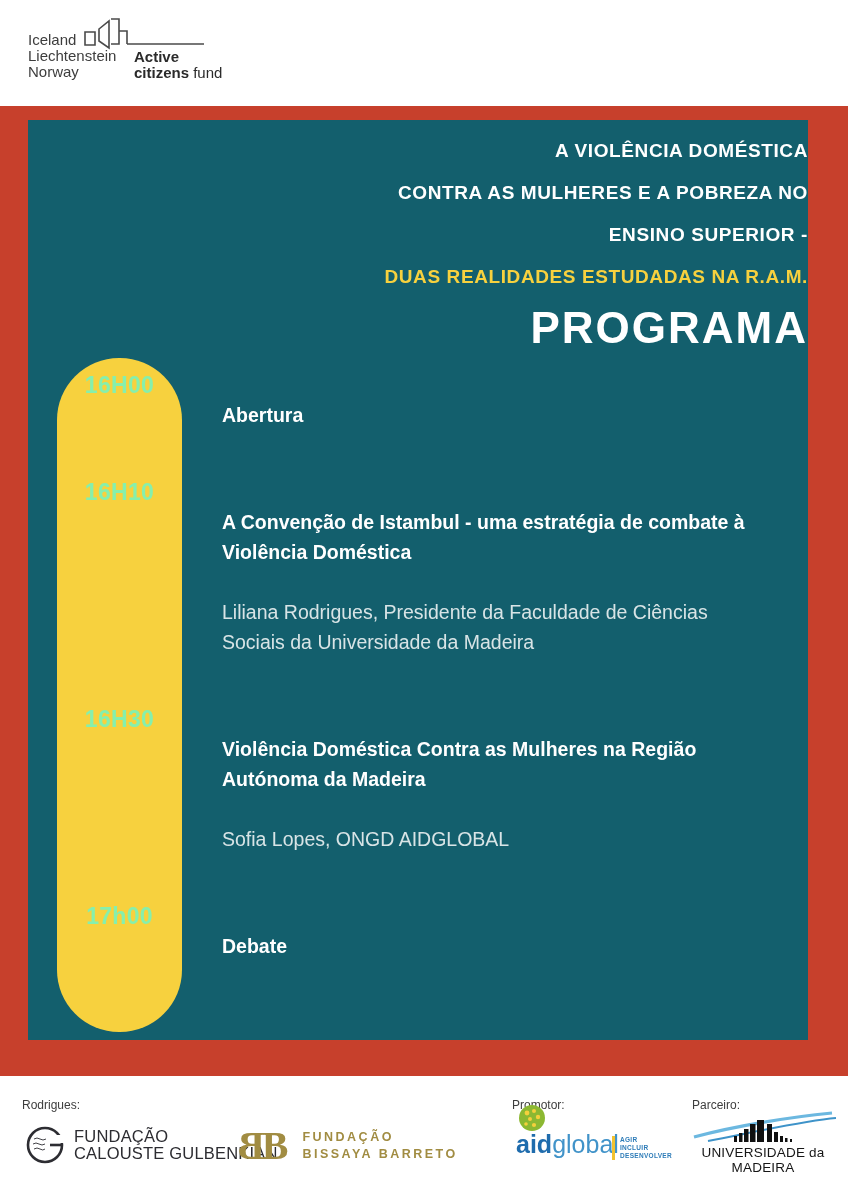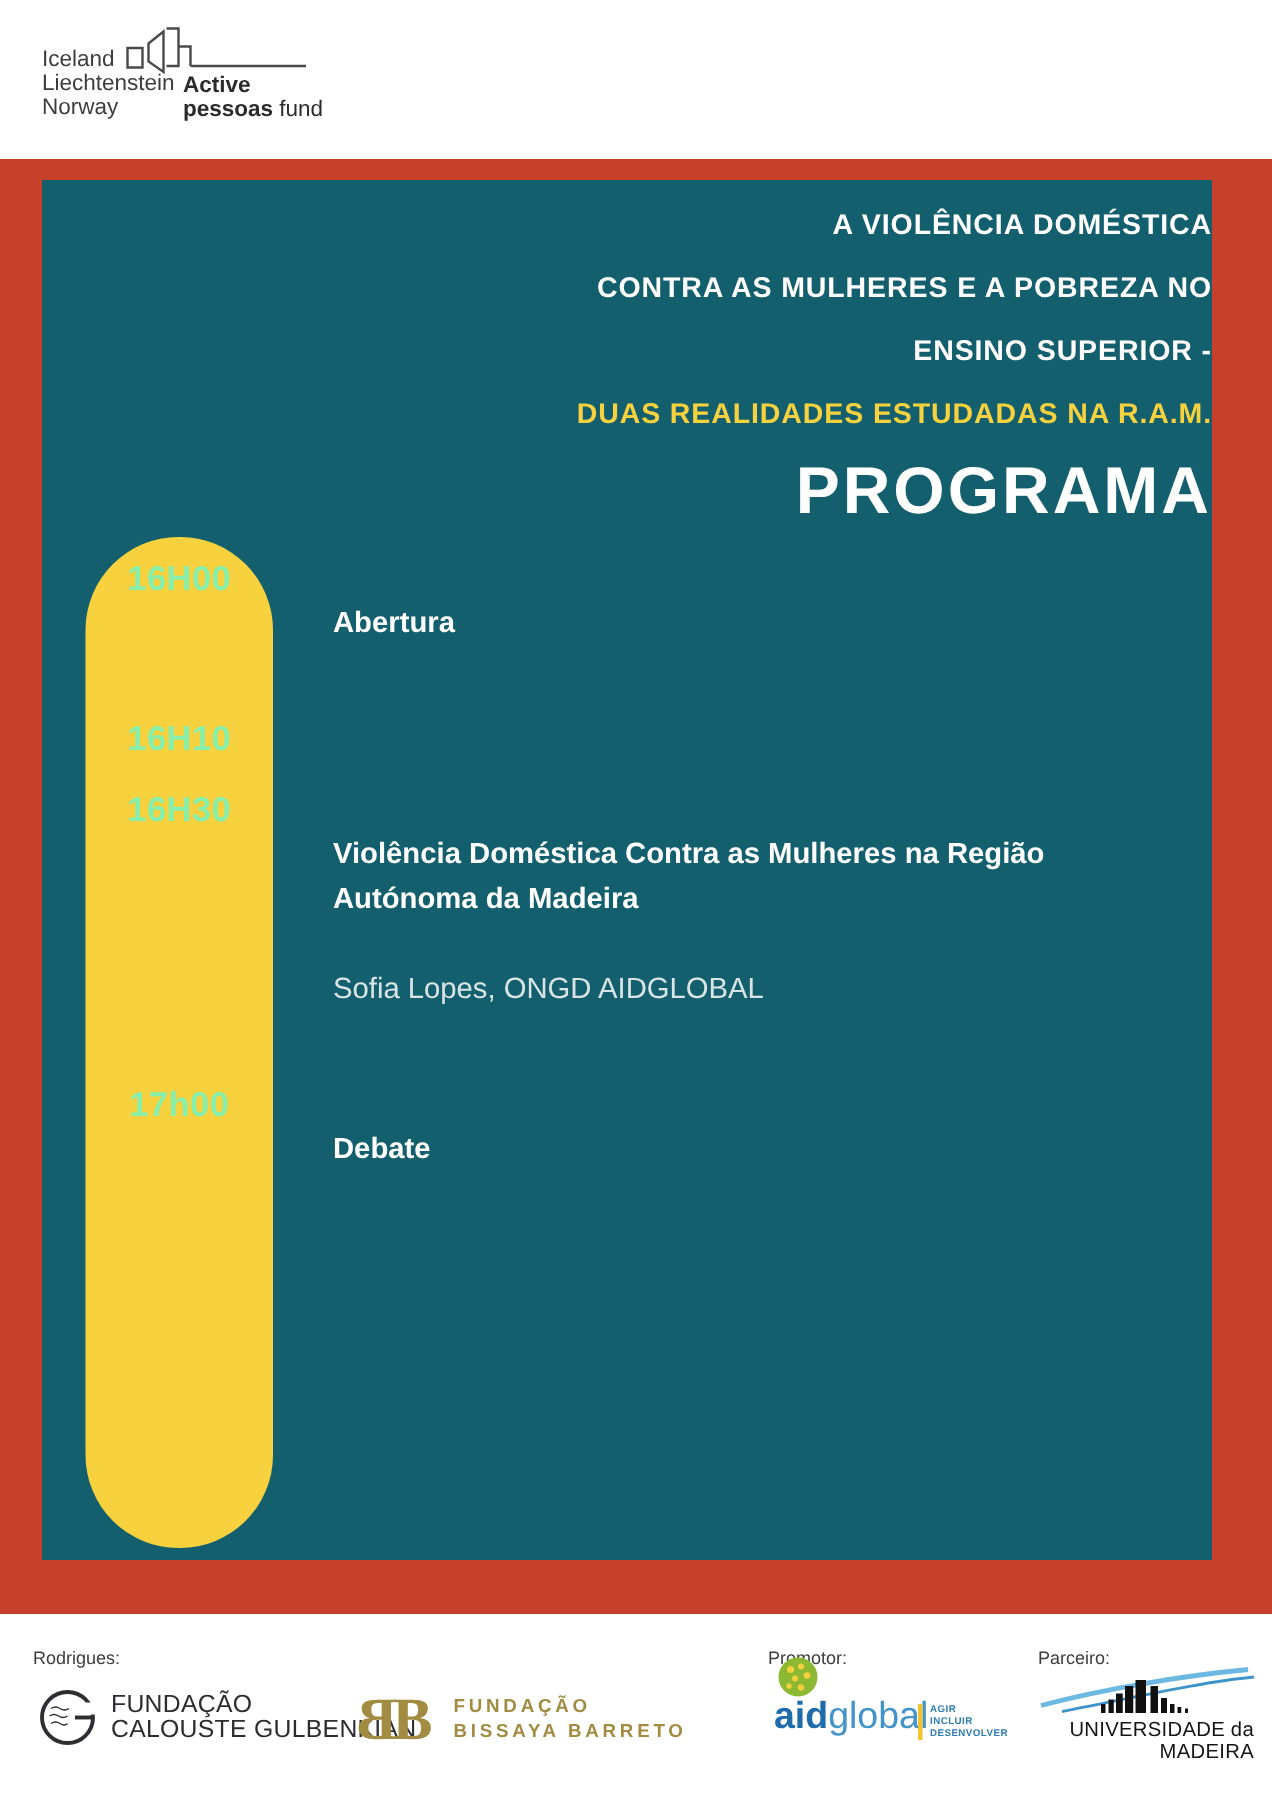--- a/index.html
+++ b/index.html
@@ -8,21 +8,21 @@
     position:relative; width:848px; height:1200px; margin:0 auto;
     background:#ffffff; overflow:hidden;
     font-family:"Liberation Sans", sans-serif;
   }
 
   
   .header { position:absolute; top:0; left:0; width:848px; height:106px; background:#ffffff; }
   .countries { position:absolute; left:28px; top:32px; font-size:15px; line-height:16px; color:#3d3d3d; }
   .acf-glyph { position:absolute; left:82px; top:16px; }
   .brand { position:absolute; left:122px; top:49px; font-size:15px; line-height:16px; color:#2b2b2b; }
-  .brand .b { font-weight:bold; }
+  .brand .b { font-weight:bold;margin-left:12px; }
 
   
   .red-band { position:absolute; top:106px; left:0; width:848px; height:970px; background:#C7402C; }
   .teal-panel { position:absolute; top:120px; left:28px; width:780px; height:920px; background:#135F6D; }
 
   
   .title-block { position:absolute; top:0; left:0; width:100%; padding-top:18px; text-align:right; }
   .t-line { font-size:19px; line-height:26px; margin-bottom:16px; font-weight:bold;
             letter-spacing:0.6px; color:#ffffff; }
   .t-line.yellow { color:#F7D13E; }
@@ -57,21 +57,21 @@
 
   .aidglobal { position:absolute; left:516px; top:28px; width:160px; height:60px; }
   .aid-blob { position:absolute; left:2px; top:0; }
   .aid-word { position:absolute; left:0px; top:26px; font-size:25px; line-height:28px; }
   .aid-word .aid { font-weight:bold; color:#1F6CAD; }
   .aid-word .global { font-weight:normal; color:#4193C9; }
   .aid-bar { position:absolute; left:96px; top:32px; width:3px; height:24px; background:#F2C230; }
   .aid-tag { position:absolute; left:104px; top:32px; font-size:6.5px; line-height:8px;
              font-weight:bold; color:#2E7CB8; letter-spacing:0.3px; }
 
-  .uma { position:absolute; left:690px; top:34px; width:146px; text-align:right; }
+  .uma { position:absolute; left:690px; top:34px; width:146px; text-align:center; }
   .uma-name { font-size:13.5px; color:#161616; margin-top:1px; letter-spacing:0.2px; }
 
   svg { display:block; }
 </style>
 </head>
 <body>
 
 <div class="page">
 
   <div class="header">
@@ -84,21 +84,21 @@
       <svg width="124" height="36" viewBox="0 0 124 36" fill="none" stroke="#4a4a4a" stroke-width="1.6">
         <path d="M3,16 h10 v13 h-10 z"></path>
         <path d="M17,13 l10,-8 v27 l-10,-7 z"></path>
         <path d="M29,3 h8 v25 h-8"></path>
         <path d="M37,15 h8 v13"></path>
         <path d="M45,28 H122"></path>
       </svg>
     </div>
     <div class="brand">
       <div class="b">Active</div>
-      <div><span class="b">pessoas</span> <span>fund</span></div>
+      <div><span class="b">citizens</span> <span>fund</span></div>
     </div>
   </div>
 
   <div class="red-band"></div>
 
   <div class="teal-panel">
 
     <div class="title-block">
       <div class="t-line">A VIOLÊNCIA DOMÉSTICA</div>
       <div class="t-line">CONTRA AS MULHERES E A POBREZA NO</div>
@@ -113,20 +113,26 @@
 
         <div class="row">
           <div class="time">16H00</div>
           <div class="slot">
             <div class="t">Abertura</div>
           </div>
         </div>
 
         <div class="row">
           <div class="time">16H10</div>
+          <div class="slot">
+            <div class="t">A Convenção de Istambul - uma estratégia de combate à
+Violência Doméstica</div>
+            <div class="s">Liliana Rodrigues, Presidente da Faculdade de Ciências
+Sociais da Universidade da Madeira</div>
+          </div>
         </div>
 
         <div class="row">
           <div class="time">16H30</div>
           <div class="slot">
             <div class="t">Violência Doméstica Contra as Mulheres na Região
 Autónoma da Madeira</div>
             <div class="s">Sofia Lopes, ONGD AIDGLOBAL</div>
           </div>
         </div>

